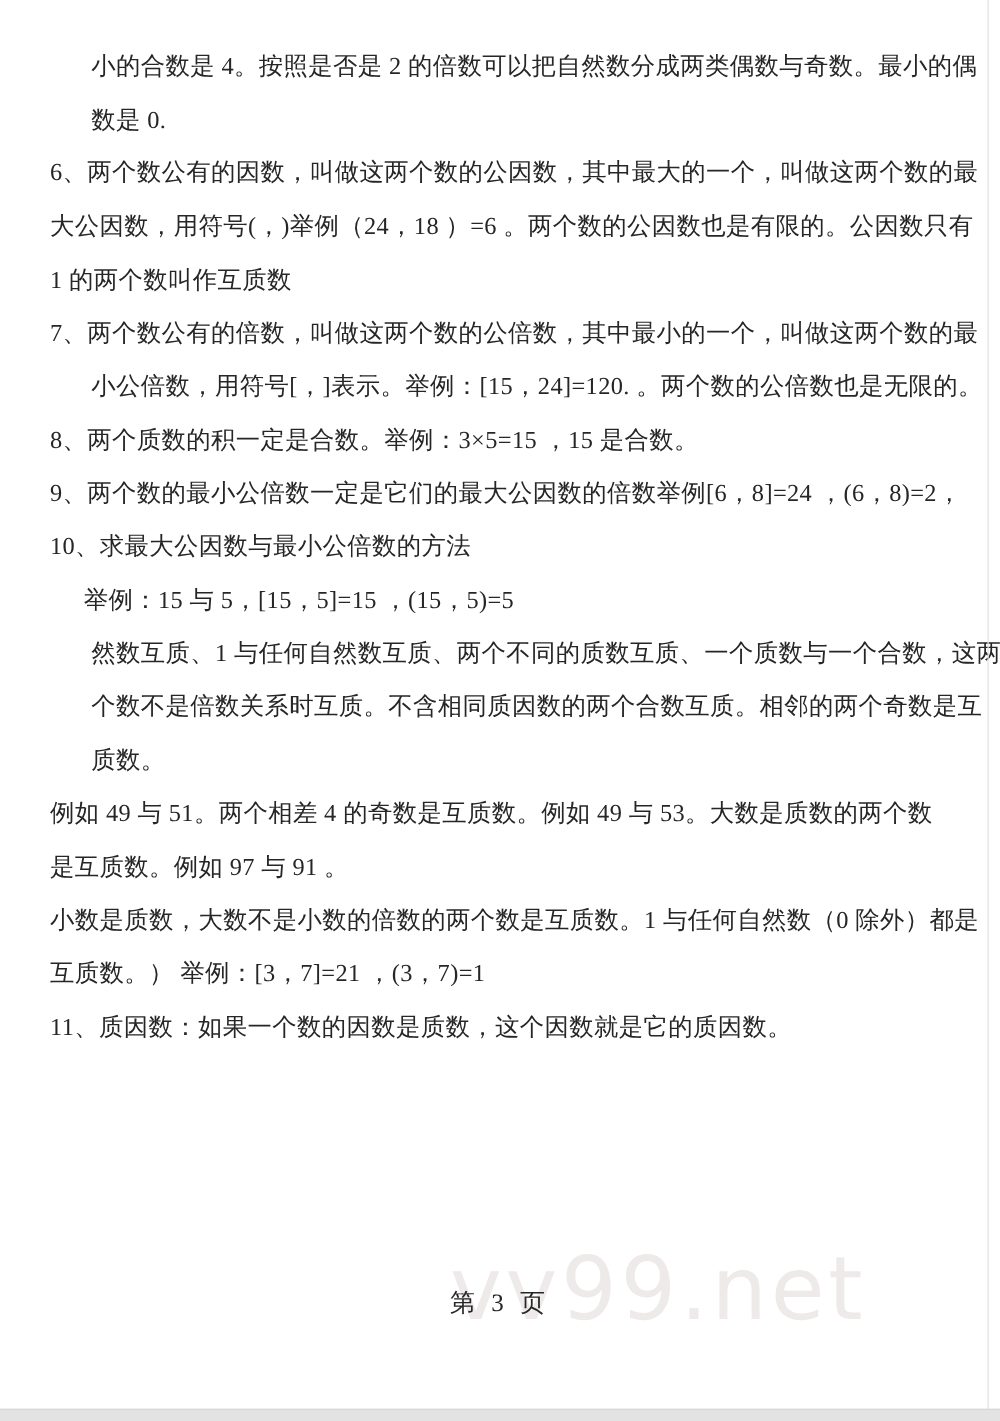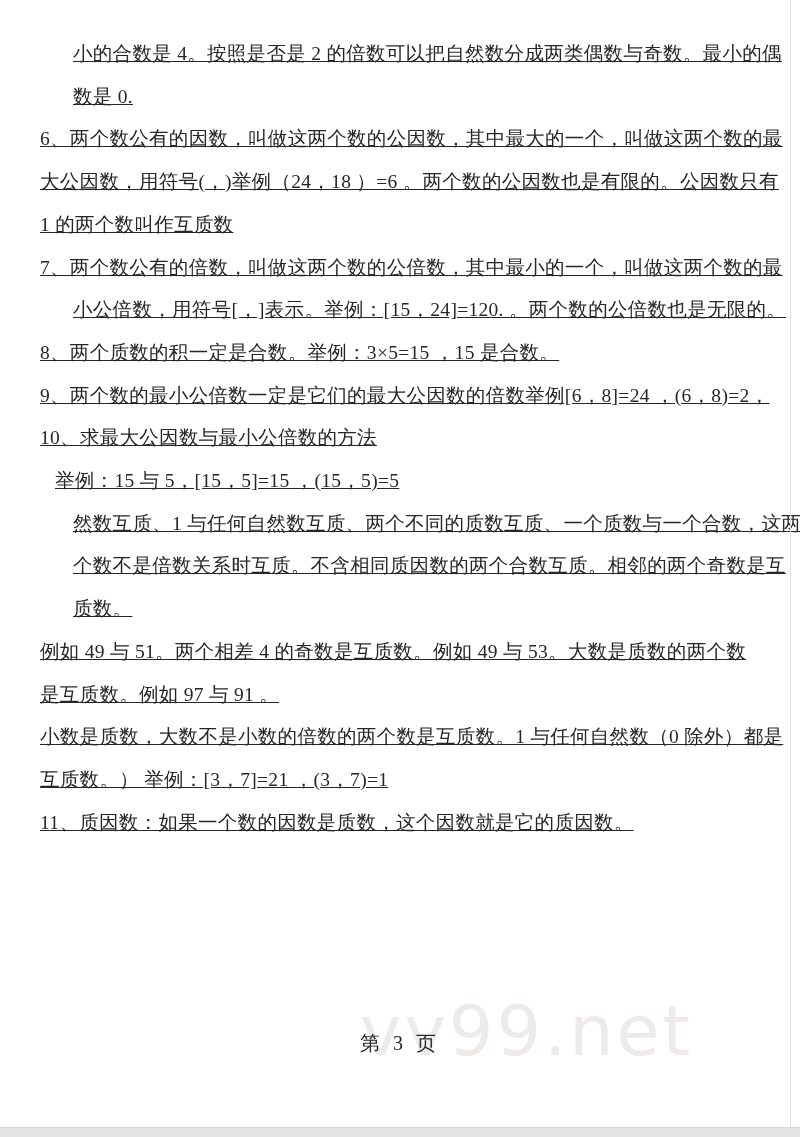--- a/index.html
+++ b/index.html
@@ -31,30 +31,29 @@
     line-height:70px;
     letter-spacing:3px;
     color:var(--watermark-color);
     z-index:0;
     user-select:none;
   }
   .doc-body{
     position:absolute;
     top:33px;left:40px;right:10px;
     z-index:1;
-    text-decoration:underline;
   }
   .line{
     font-size:19.5px;
     line-height:42.7px;
     white-space:nowrap;
     letter-spacing:0.3px;
   }
   .ind0{margin-left:0;}
-  .ind1{margin-left:15px;}
+  .ind1{margin-left:27px;}
   .ind2{margin-left:33px;}
   .footer{
     position:absolute;
     left:0;right:0;
     top:1028px;
     text-align:center;
     font-size:20px;
     line-height:30px;
     letter-spacing:4px;
     z-index:1;

